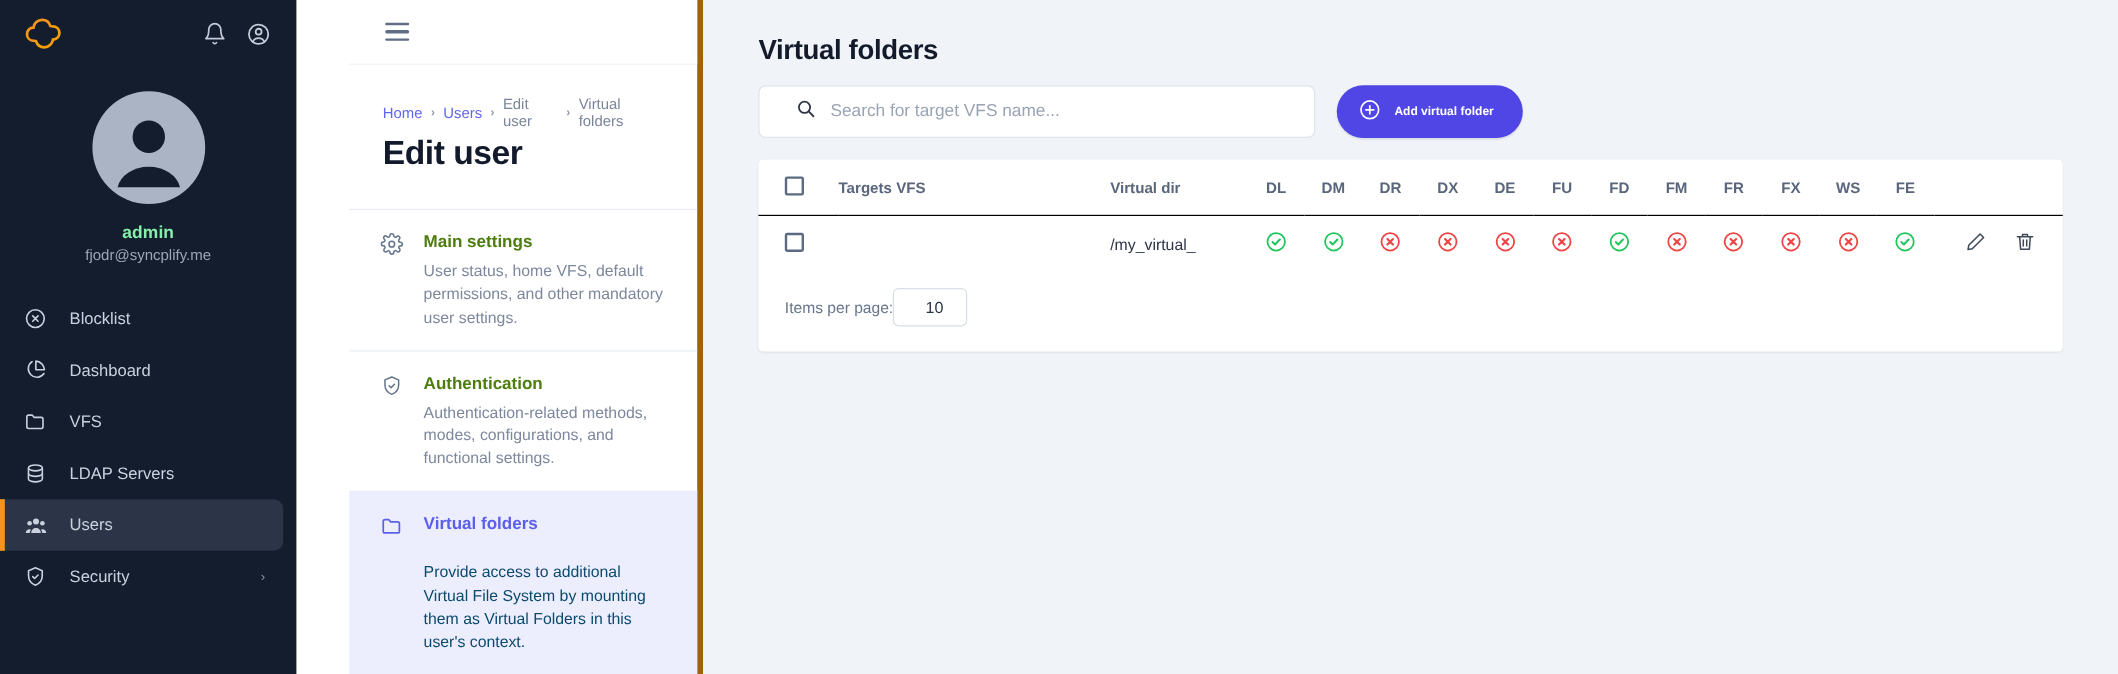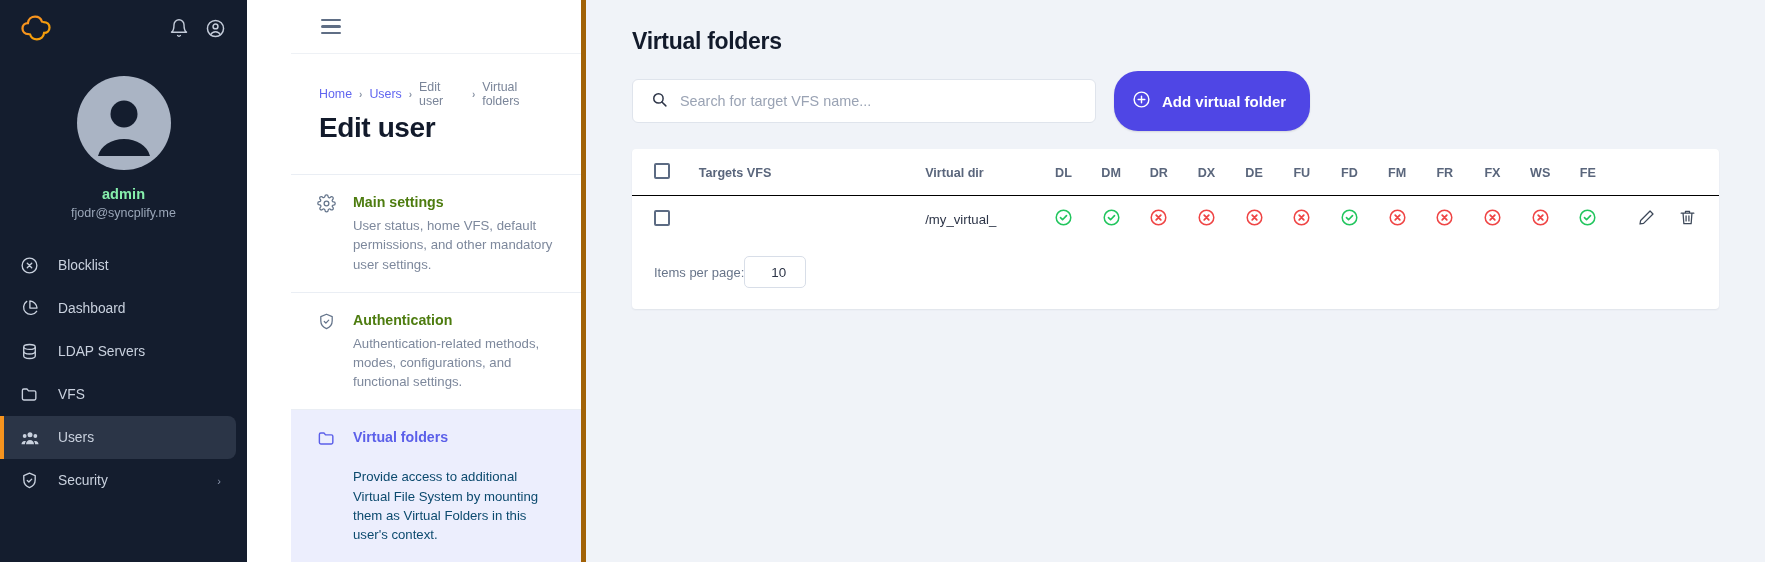--- a/index.html
+++ b/index.html
@@ -155,40 +155,40 @@
   .search-row {
     margin-top: 16px;
     display: flex; align-items: center; gap: 18px;
   }
   .search-box {
     width: 464px; height: 44px;
     background: #fff;
     border: 1px solid #dfe4ec;
     border-radius: 6px;
     display: flex; align-items: center;
-    padding: 0 18px;
+    padding: 0 30px;
   }
   .search-box svg { color: #2c3447; flex: 0 0 auto; }
   .search-input {
     border: 0; outline: 0; flex: 1;
     margin-left: 12px;
     font-family: "Liberation Sans", sans-serif;
     font-size: 14.4px; color: #2c3447;
     background: transparent;
   }
   .search-input::placeholder { color: #9aa3b4; }
   .add-btn {
-    height: 60px;
+    height: 44px;
     background: #4f46e5;
     color: #fff;
     border: 0; border-radius: 24px;
     padding: 0 24px 0 18px;
     display: flex; align-items: center; gap: 11px;
     font-family: "Liberation Sans", sans-serif;
-    font-size: 15px; font-weight: 700;
+    font-size: 10px; font-weight: 700;
     cursor: pointer;
     box-shadow: 0 1px 2px rgba(0,0,0,.12);
   }
 
   
   .table-card {
     margin-top: 18px;
     background: #fff;
     border-radius: 4px;
     box-shadow: 0 1px 2px rgba(20,30,50,.07);
@@ -311,36 +311,36 @@
           <svg width="19" height="19" viewBox="0 0 24 24" fill="none" stroke="currentColor" stroke-width="1.7" stroke-linecap="round" stroke-linejoin="round">
             <path d="M21 15.5A9 9 0 1 1 8.5 3"></path>
               <path d="M21.5 11.5A9.5 9.5 0 0 0 12.5 2.5v9h9z"></path>
           </svg>
         </span>
         <span class="ni-label">Dashboard</span>
       </div>
 
       <div class="nav-item">
         <span class="ni-icon">
+          <svg width="19" height="19" viewBox="0 0 24 24" fill="none" stroke="currentColor" stroke-width="1.7" stroke-linejoin="round">
+            <path d="M3 6.8a1.8 1.8 0 0 1 1.8-1.8h4l2 2.4h7.4A1.8 1.8 0 0 1 20 9.2v8A1.8 1.8 0 0 1 18.2 19H4.8A1.8 1.8 0 0 1 3 17.2z"></path>
+          </svg>
+        </span>
+        <span class="ni-label">VFS</span>
+      </div>
+
+      <div class="nav-item">
+        <span class="ni-icon">
           <svg width="19" height="19" viewBox="0 0 24 24" fill="none" stroke="currentColor" stroke-width="1.7">
             <ellipse cx="12" cy="6.2" rx="7.3" ry="3.1"></ellipse>
             <path d="M4.7 6.2v11.6c0 1.7 3.3 3.1 7.3 3.1s7.3-1.4 7.3-3.1V6.2"></path>
             <path d="M4.7 12c0 1.7 3.3 3.1 7.3 3.1s7.3-1.4 7.3-3.1"></path>
           </svg>
         </span>
         <span class="ni-label">LDAP Servers</span>
-      </div>
-
-      <div class="nav-item">
-        <span class="ni-icon">
-          <svg width="19" height="19" viewBox="0 0 24 24" fill="none" stroke="currentColor" stroke-width="1.7" stroke-linejoin="round">
-            <path d="M3 6.8a1.8 1.8 0 0 1 1.8-1.8h4l2 2.4h7.4A1.8 1.8 0 0 1 20 9.2v8A1.8 1.8 0 0 1 18.2 19H4.8A1.8 1.8 0 0 1 3 17.2z"></path>
-          </svg>
-        </span>
-        <span class="ni-label">VFS</span>
       </div>
 
       <div class="nav-item active">
         <span class="ni-icon">
           <svg width="20" height="20" viewBox="0 0 24 24" fill="currentColor">
             <circle cx="12" cy="8" r="3"></circle>
               <circle cx="5.6" cy="9.6" r="2.3"></circle>
               <circle cx="18.4" cy="9.6" r="2.3"></circle>
             <path d="M7.2 19.5c0-2.9 2.1-5 4.8-5s4.8 2.1 4.8 5z"></path>
             <path d="M1.8 19.5c0-2.2 1.5-3.8 3.6-3.8.7 0 1.3.2 1.8.5-.9 1-1.4 2.2-1.4 3.3z"></path>

